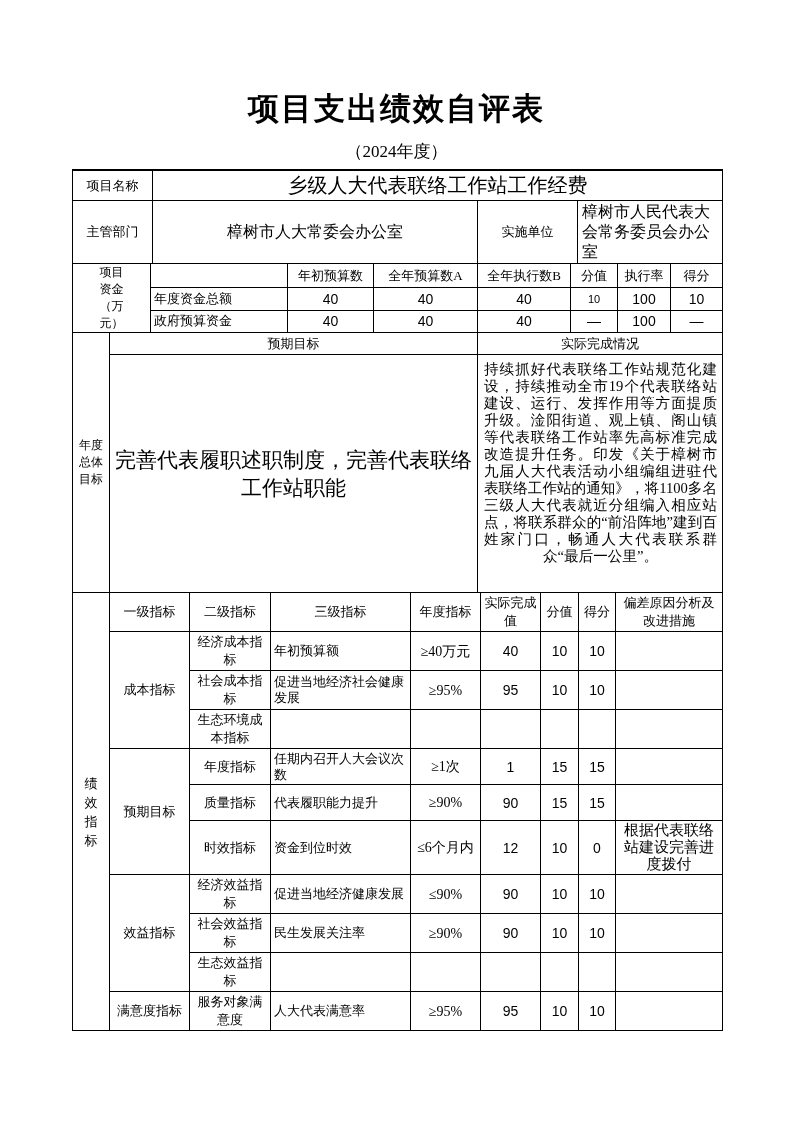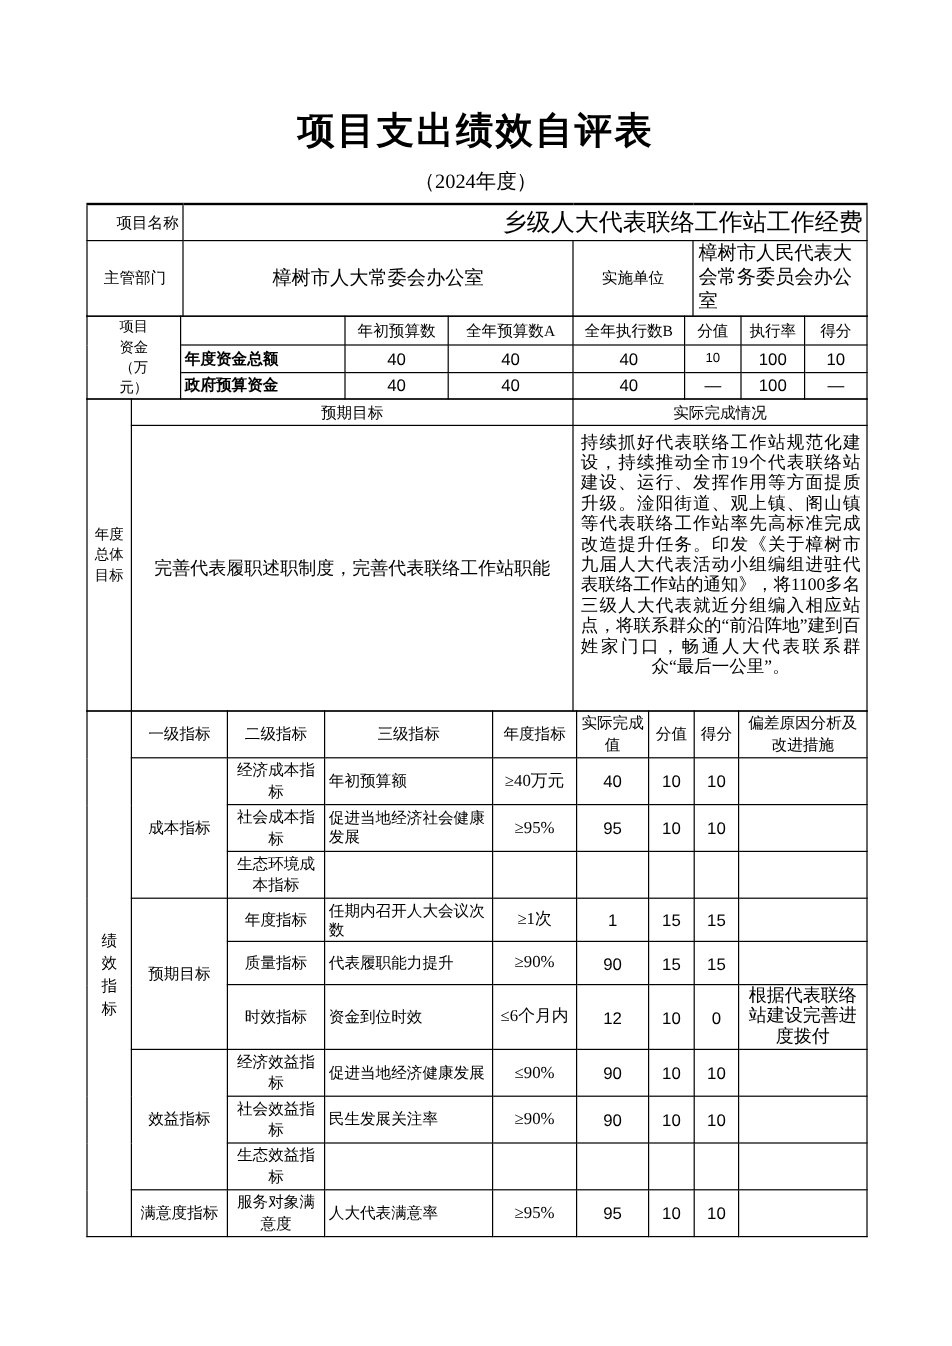--- a/index.html
+++ b/index.html
@@ -37,37 +37,37 @@
   }
   table + table{margin-top:-1px;}
   td{
     border:1px solid #000;
     padding:1px 3px;
     font-size:13px;
     vertical-align:middle;
     text-align:center;
     overflow:hidden;
   }
-  .outer-top td{border-top-width:2px;text-align:right;}
-  .lft{text-align:left;font-weight:bold;}
+  .outer-top td{border-top-width:2px;}
+  .lft{text-align:left;}
   .num{font-family:"Liberation Sans","DejaVu Sans",sans-serif;font-size:14px;}
   .num-sm{font-family:"Liberation Sans","DejaVu Sans",sans-serif;font-size:11px;}
   .big{font-size:16px;}
   .val15{font-size:20px;}
   .impl-val{
     font-size:16px;line-height:20px;text-align:left;
     height:40px;overflow:hidden;padding:1px 4px;
   }
   .vlabel{
     font-size:12px;line-height:17px;
     padding:0;
   }
   .vlabel .inner{width:26px;margin:0 auto;}
   .vlabel-1col .inner{width:14px;margin:0 auto;line-height:19px;font-size:13px;}
-  .goal-expected{font-size:15px;}
+  .goal-expected{font-size:21px;}
   .goal-actual{
     text-align:justify;
     text-align-last:center;
     vertical-align:top;
     font-size:14.6px;
     line-height:17px;
     padding:6px 5px 4px 6px;
   }
   .tgt{font-size:14px;line-height:17px;}
   .lvl3{text-align:left;font-size:13px;line-height:16px;}

